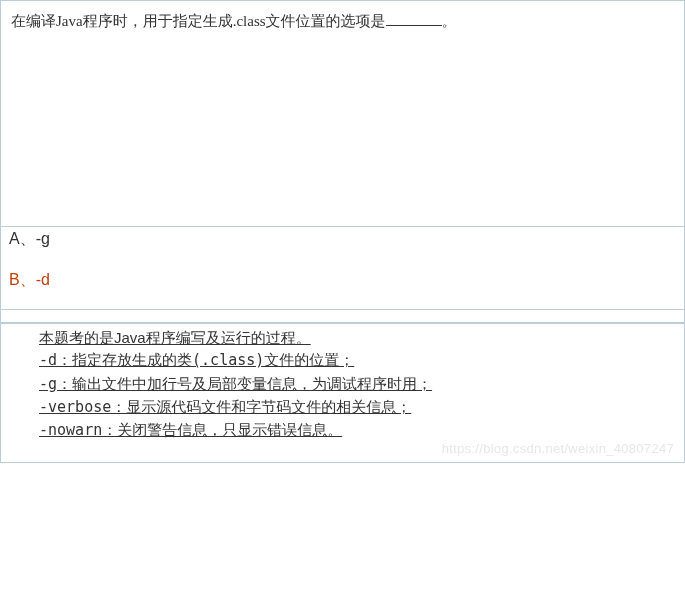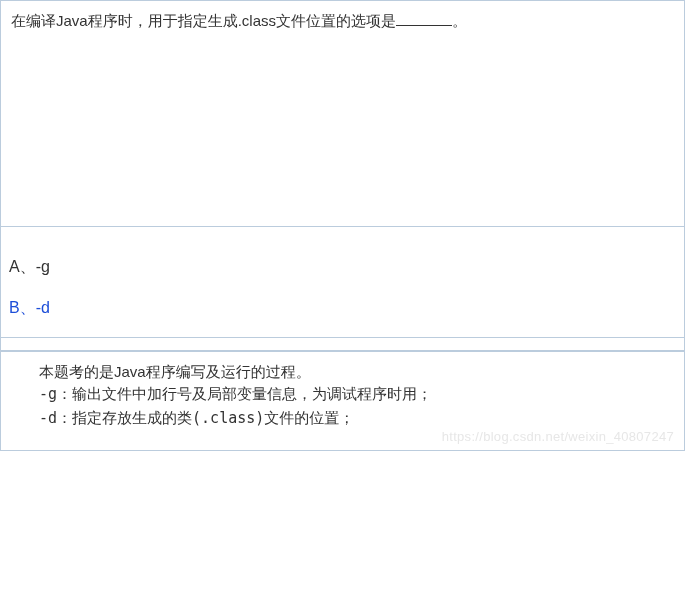--- a/index.html
+++ b/index.html
@@ -12,20 +12,21 @@
     width: 685px;
   }
   .panel {
     border: 1px solid #bcd;
     box-sizing: border-box;
   }
   .question-panel {
     height: 226px;
     padding: 8px 10px;
     border-bottom: none;
+    font-family: Liberation Serif, serif;
   }
   .question-text {
     line-height: 1.6;
   }
   .blank {
     display: inline-block;
     border-bottom: 1px solid #333;
     width: 56px;
     height: 1em;
     vertical-align: baseline;
@@ -34,40 +35,40 @@
     padding: 2px 6px 8px 4px;
     border-top: 1px solid #bcd;
     border-bottom: none;
   }
   .option-row {
     padding: 10px 4px;
     font-size: 16px;
   }
   .option-row.first {
     padding-top: 0;
-    margin-top: 28px;
   }
   .opt-label {
     font-family: Arial, sans-serif;
   }
   .opt-text {
     font-family: Arial, sans-serif;
   }
   .correct {
-    color: #1d4ed8;
+    color: #c2410c;
   }
   .gap-row {
     height: 14px;
     border-top: 1px solid #bcd;
   }
   .explain-panel {
-    padding: 8px 6px 20px 38px;
+    padding: 2px 6px 20px 38px;
     line-height: 1.55;
     font-size: 15px;
     position: relative;
+    text-decoration: underline;
   }
   .watermark {
     position: absolute;
     right: 10px;
     bottom: 3px;
     font-size: 13px;
     color: #e7e7e7;
     font-family: Arial, sans-serif;
     letter-spacing: 0.3px;
   }
@@ -90,16 +91,18 @@
   </div>
   <div class="option-row correct">
     <span class="opt-label">B、</span><span class="opt-text">-d</span>
   </div>
 </div>
 
 <div class="panel gap-row"></div>
 
 <div class="panel explain-panel">
   <div>本题考的是Java程序编写及运行的过程。</div>
+  <div class="mono">-d：指定存放生成的类(.class)文件的位置；</div>
   <div class="mono">-g：输出文件中加行号及局部变量信息，为调试程序时用；</div>
-  <div class="mono">-d：指定存放生成的类(.class)文件的位置；</div>
+  <div class="mono">-verbose：显示源代码文件和字节码文件的相关信息；</div>
+  <div class="mono">-nowarn：关闭警告信息，只显示错误信息。</div>
   <div class="watermark">https://blog.csdn.net/weixin_40807247</div>
 </div>
 
 </body></html>

